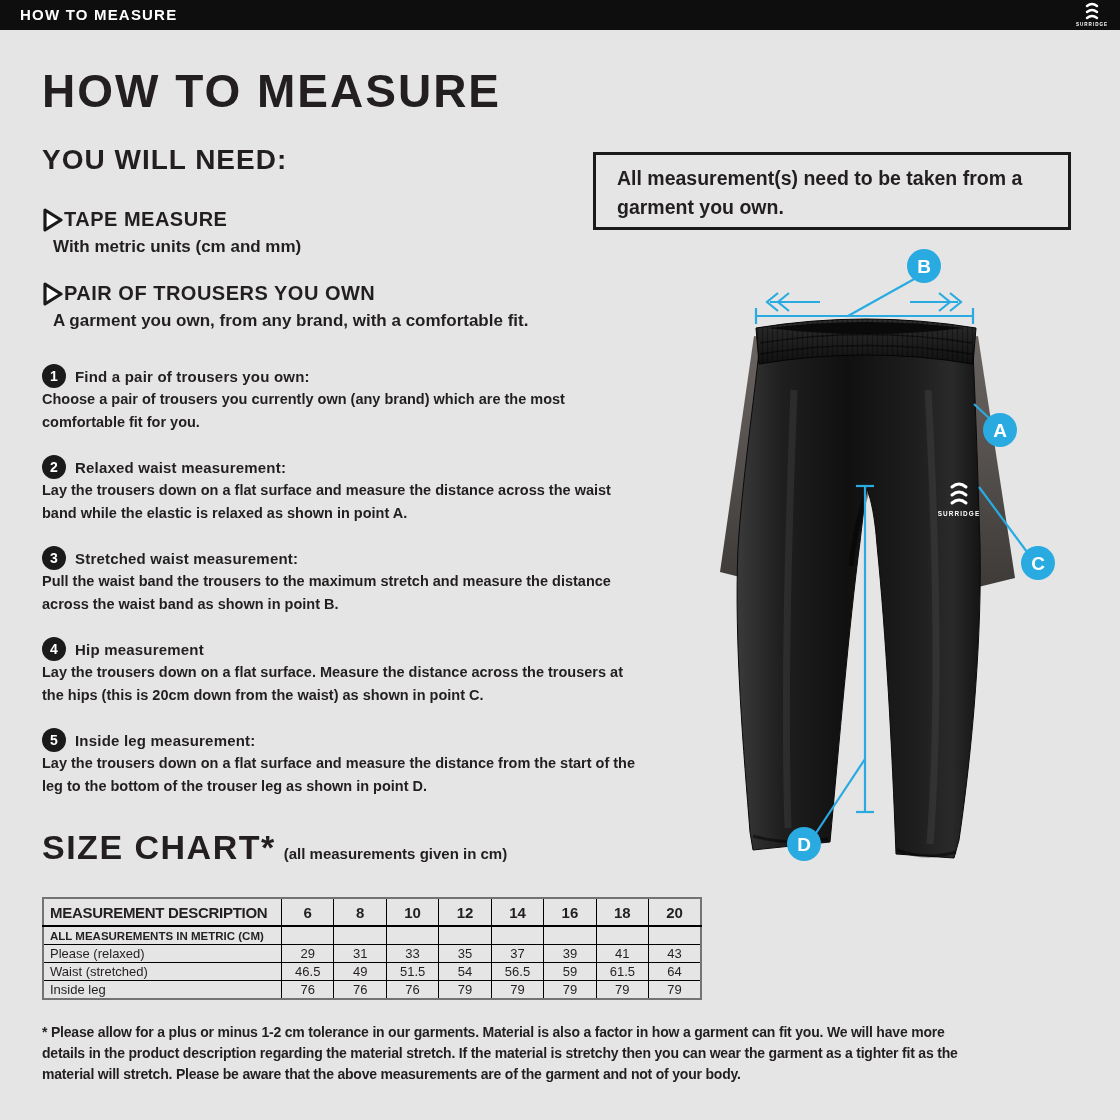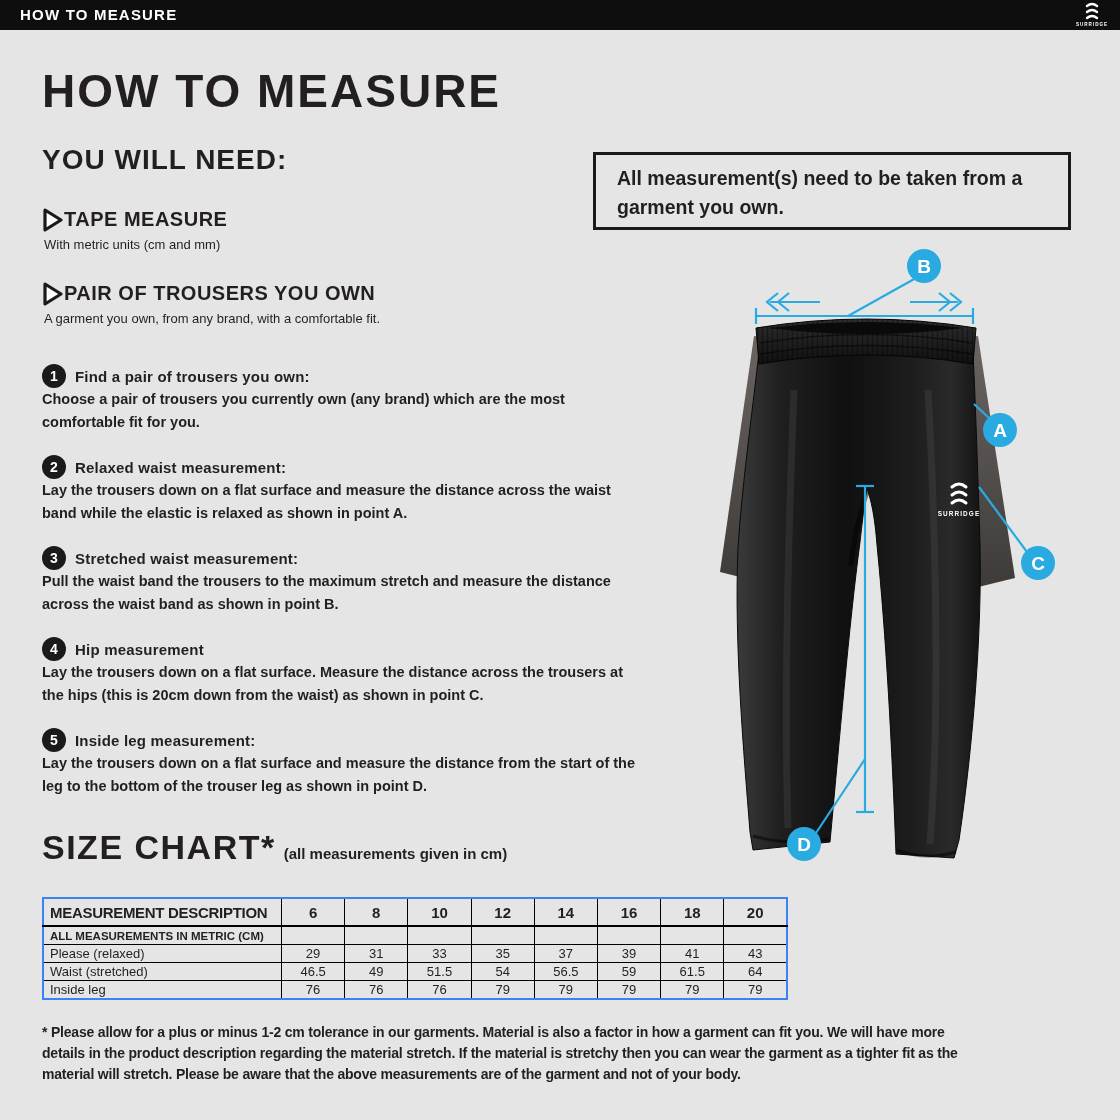--- a/index.html
+++ b/index.html
@@ -11,38 +11,38 @@
                 font-size:15px;font-weight:bold;letter-spacing:1.2px;}
   .topbar-logo{position:absolute;right:8px;top:1px;}
   
   .page-title{position:absolute;left:42px;top:64px;font-size:46px;font-weight:bold;
               letter-spacing:2px;}
   
   .ywn-heading{position:absolute;left:42px;top:144px;font-size:28px;font-weight:bold;letter-spacing:1px;}
   .need-item{position:absolute;left:42px;width:560px;}
   .need-item .row{display:flex;align-items:flex-start;}
   .need-title{font-size:20px;font-weight:bold;letter-spacing:.5px;}
-  .need-sub{font-size:13px;font-weight:normal;margin-top:5px;margin-left:2px;}
+  .need-sub{font-size:17px;font-weight:bold;margin-top:5px;margin-left:11px;}
   
   .note-box{position:absolute;left:593px;top:152px;width:478px;height:78px;box-sizing:border-box;
             border:3px solid #1a1a1a;padding:9px 21px;font-size:19.5px;font-weight:bold;line-height:29px;}
   
   .step{position:absolute;left:42px;width:615px;}
   .step-head{display:flex;align-items:center;gap:9px;}
   .step-badge{width:24px;height:24px;border-radius:50%;background:#1a1a1a;color:#fff;
               font-size:14px;font-weight:bold;display:flex;align-items:center;justify-content:center;flex:none;}
   .step-title{font-size:15px;font-weight:bold;letter-spacing:.2px;}
   .step-body{font-size:14.5px;font-weight:bold;line-height:22.5px;width:600px;}
   
   .diagram{position:absolute;left:690px;top:240px;width:390px;height:640px;}
   
   .sc-heading{position:absolute;left:42px;top:828px;font-size:34px;font-weight:bold;letter-spacing:1.5px;}
   .sc-sub{font-size:15px;font-weight:bold;letter-spacing:0;margin-left:8px;text-align:center;}
   table.size-chart{position:absolute;left:42px;top:897px;border-collapse:collapse;
-                   border:2px solid #3b82f6;table-layout:fixed;width:746px;}
+                   border:2px solid #737373;table-layout:fixed;width:660px;}
   table.size-chart th,table.size-chart td{border:1px solid #000;padding:0 4px;height:17px;
                    font-size:13px;text-align:center;overflow:hidden;white-space:nowrap;}
   table.size-chart thead th{height:26px;font-size:15px;font-weight:bold;border-bottom:2px solid #000;}
   table.size-chart th.desc,table.size-chart td.desc{text-align:left;width:227px;padding-left:6px;}
   table.size-chart thead th.desc{font-size:15px;letter-spacing:-.3px;}
   table.size-chart td.metric{font-size:11.5px;font-weight:bold;height:15px;}
   
   .footer-note{position:absolute;left:42px;top:1022px;width:948px;font-size:14px;font-weight:bold;
                line-height:21px;letter-spacing:-.2px;}
 </style>

